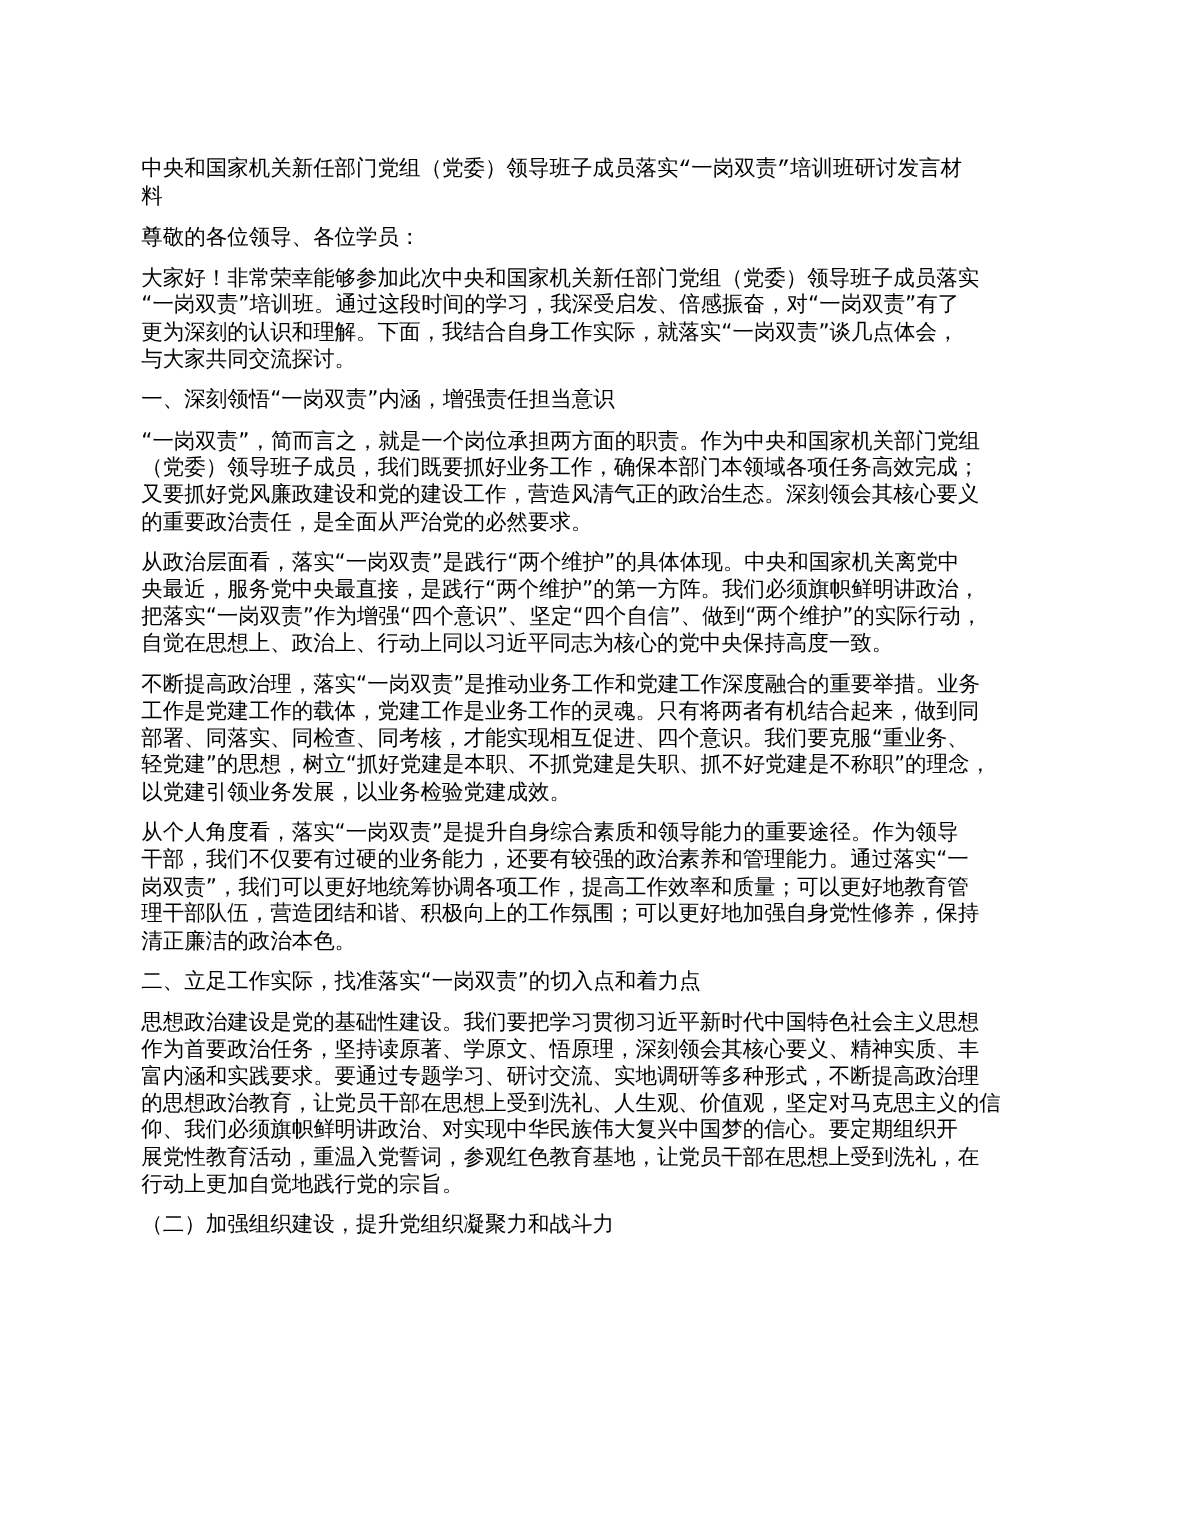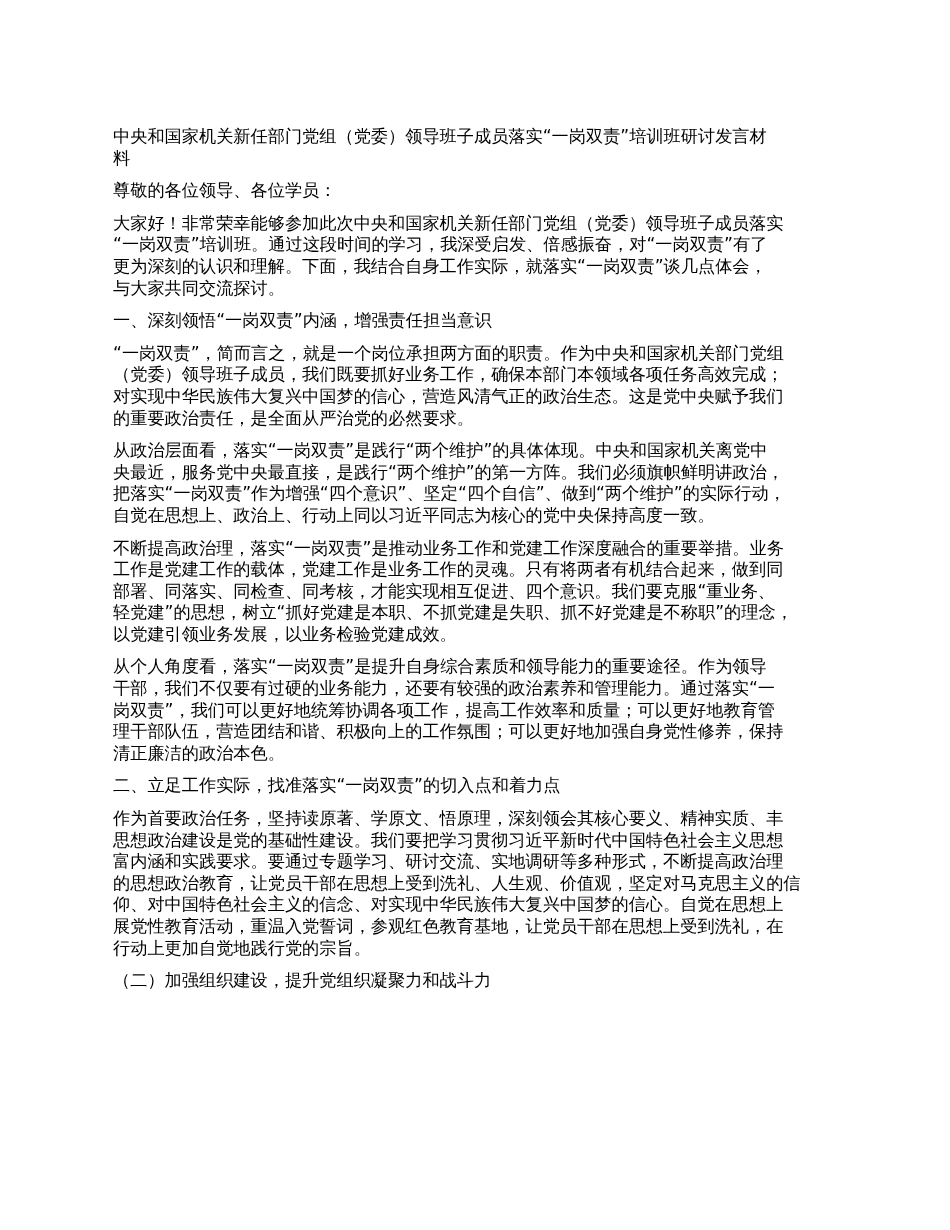--- a/index.html
+++ b/index.html
@@ -26,20 +26,21 @@
       font-size: 17.2px;
       line-height: 21.6px;
       letter-spacing: 0px;
     }
     .para .line {
       display: block;
       white-space: nowrap;
     }
     .title {
       margin-bottom: 11px;
+      font-family: Liberation Mono, monospace;
     }
   </style>
 </head>
 <body>
 
 <div class="page">
 
   <p class="para title">
     <span class="line">中央和国家机关新任部门党组（党委）领导班子成员落实“一岗双责”培训班研讨发言材</span>
     <span class="line">料</span>
@@ -56,21 +57,21 @@
     <span class="line">与大家共同交流探讨。</span>
   </p>
 
   <p class="para">
     <span class="line">一、深刻领悟“一岗双责”内涵，增强责任担当意识</span>
   </p>
 
   <p class="para">
     <span class="line">“一岗双责”，简而言之，就是一个岗位承担两方面的职责。作为中央和国家机关部门党组</span>
     <span class="line">（党委）领导班子成员，我们既要抓好业务工作，确保本部门本领域各项任务高效完成；</span>
-    <span class="line">对实现中华民族伟大复兴中国梦的信心，营造风清气正的政治生态。这是党中央赋予我们</span>
+    <span class="line">又要抓好党风廉政建设和党的建设工作，营造风清气正的政治生态。深刻领会其核心要义</span>
     <span class="line">的重要政治责任，是全面从严治党的必然要求。</span>
   </p>
 
   <p class="para">
     <span class="line">从政治层面看，落实“一岗双责”是践行“两个维护”的具体体现。中央和国家机关离党中</span>
     <span class="line">央最近，服务党中央最直接，是践行“两个维护”的第一方阵。我们必须旗帜鲜明讲政治，</span>
     <span class="line">把落实“一岗双责”作为增强“四个意识”、坚定“四个自信”、做到“两个维护”的实际行动，</span>
     <span class="line">自觉在思想上、政治上、行动上同以习近平同志为核心的党中央保持高度一致。</span>
   </p>
 
@@ -89,25 +90,25 @@
     <span class="line">理干部队伍，营造团结和谐、积极向上的工作氛围；可以更好地加强自身党性修养，保持</span>
     <span class="line">清正廉洁的政治本色。</span>
   </p>
 
   <p class="para">
     <span class="line">二、立足工作实际，找准落实“一岗双责”的切入点和着力点</span>
   </p>
 
 
   <p class="para">
+    <span class="line">思想政治建设是党的基础性建设。我们要把学习贯彻习近平新时代中国特色社会主义思想</span>
     <span class="line">作为首要政治任务，坚持读原著、学原文、悟原理，深刻领会其核心要义、精神实质、丰</span>
-    <span class="line">思想政治建设是党的基础性建设。我们要把学习贯彻习近平新时代中国特色社会主义思想</span>
     <span class="line">富内涵和实践要求。要通过专题学习、研讨交流、实地调研等多种形式，不断提高政治理</span>
     <span class="line">的思想政治教育，让党员干部在思想上受到洗礼、人生观、价值观，坚定对马克思主义的信</span>
-    <span class="line">仰、对中国特色社会主义的信念、对实现中华民族伟大复兴中国梦的信心。自觉在思想上</span>
+    <span class="line">仰、我们必须旗帜鲜明讲政治、对实现中华民族伟大复兴中国梦的信心。要定期组织开</span>
     <span class="line">展党性教育活动，重温入党誓词，参观红色教育基地，让党员干部在思想上受到洗礼，在</span>
     <span class="line">行动上更加自觉地践行党的宗旨。</span>
   </p>
 
   <p class="para">
     <span class="line">（二）加强组织建设，提升党组织凝聚力和战斗力</span>
   </p>
 
 </div>
 

